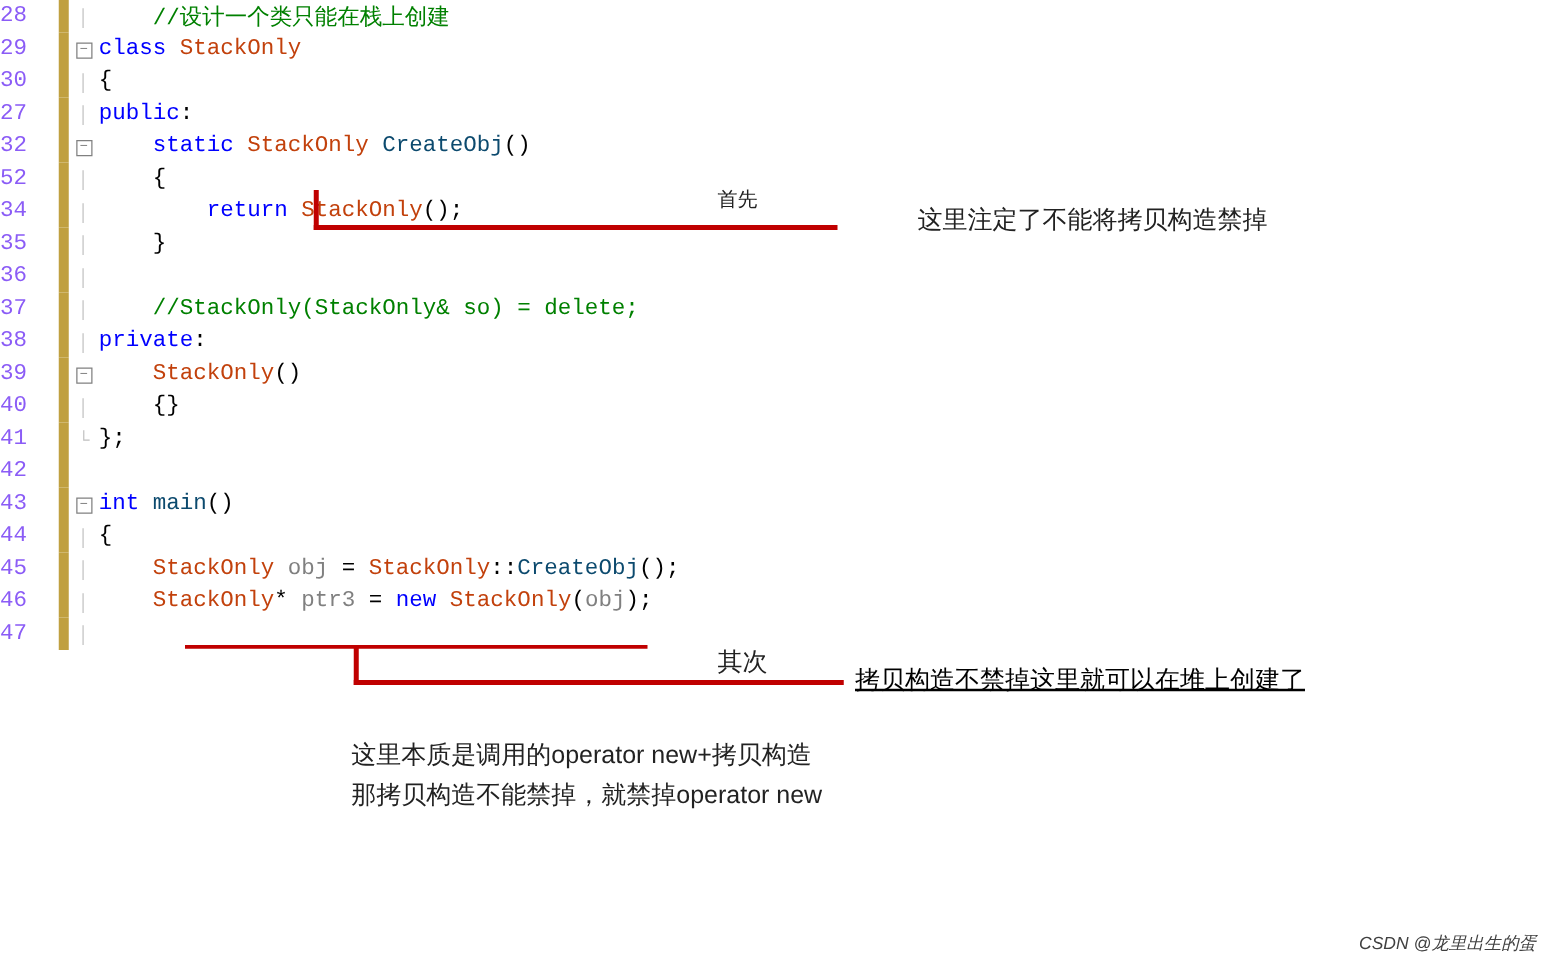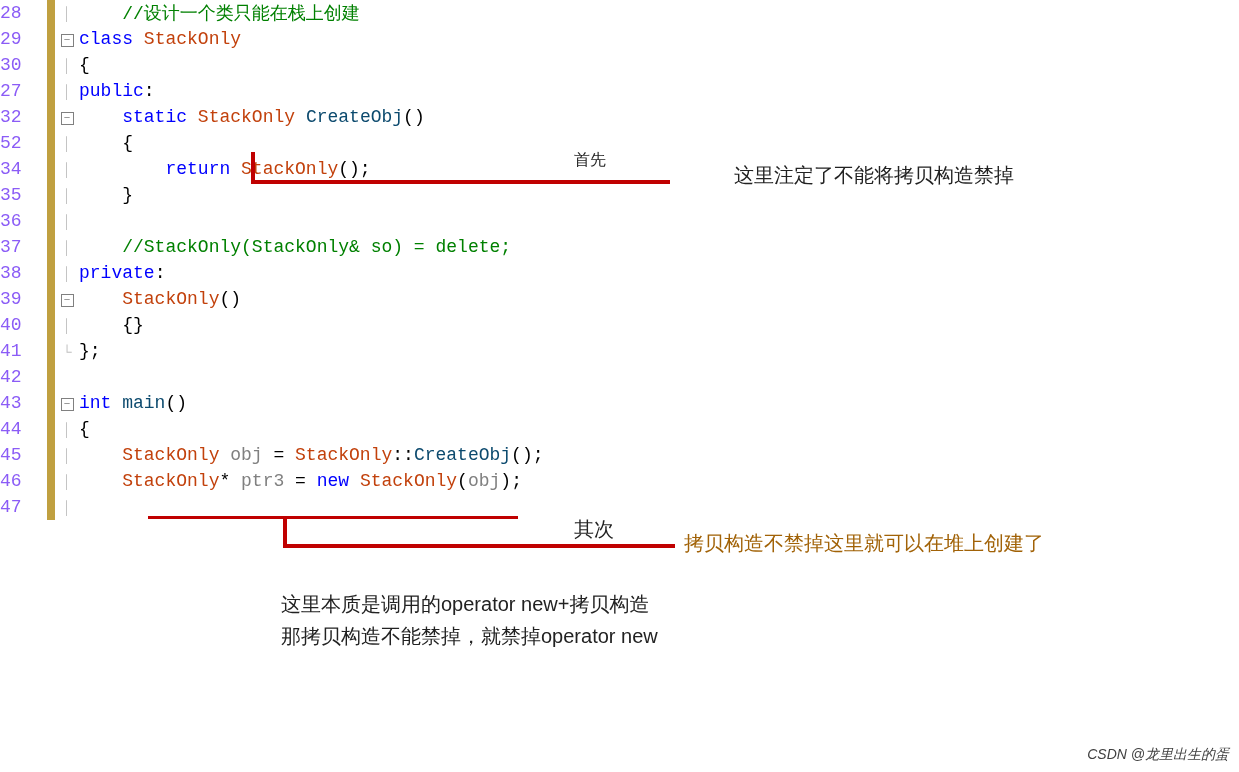--- a/index.html
+++ b/index.html
@@ -112,21 +112,22 @@
     top: 516px; left: 574px;
     font-family: "Microsoft YaHei", sans-serif;
     font-size: 20px;
     color: #222;
   }
   .annot2-text {
     position: absolute;
     top: 530px; left: 684px;
     font-family: "Microsoft YaHei", sans-serif;
     font-size: 20px;
-    color: #a16207;
+    color: #000000;
+    text-decoration: underline;
   }
 
   .bottom-text {
     position: absolute;
     top: 588px; left: 281px;
     font-family: "Microsoft YaHei", sans-serif;
     font-size: 20px;
     color: #222;
     line-height: 32px;
   }

